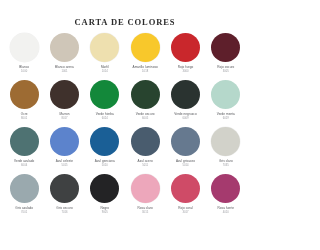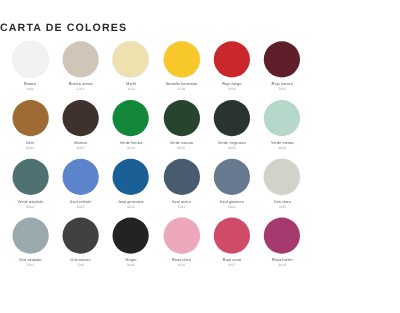--- a/index.html
+++ b/index.html
@@ -17,22 +17,22 @@
   .sheet {
     width: 250px;
     height: 250px;
     box-sizing: border-box;
     padding: 0;
     background: #ffffff;
     position: relative;
   }
 
   .title {
-    text-align: left;
-    font-family: Liberation Sans, sans-serif;
+    text-align: center;
+    font-family: Liberation Serif, serif;
     font-size: 8.5px;
     font-weight: bold;
     letter-spacing: 0.9px;
     color: #2b2b2b;
     margin: 0;
     padding-top: 17px;
     padding-bottom: 0;
     line-height: 10px;
   }
 

